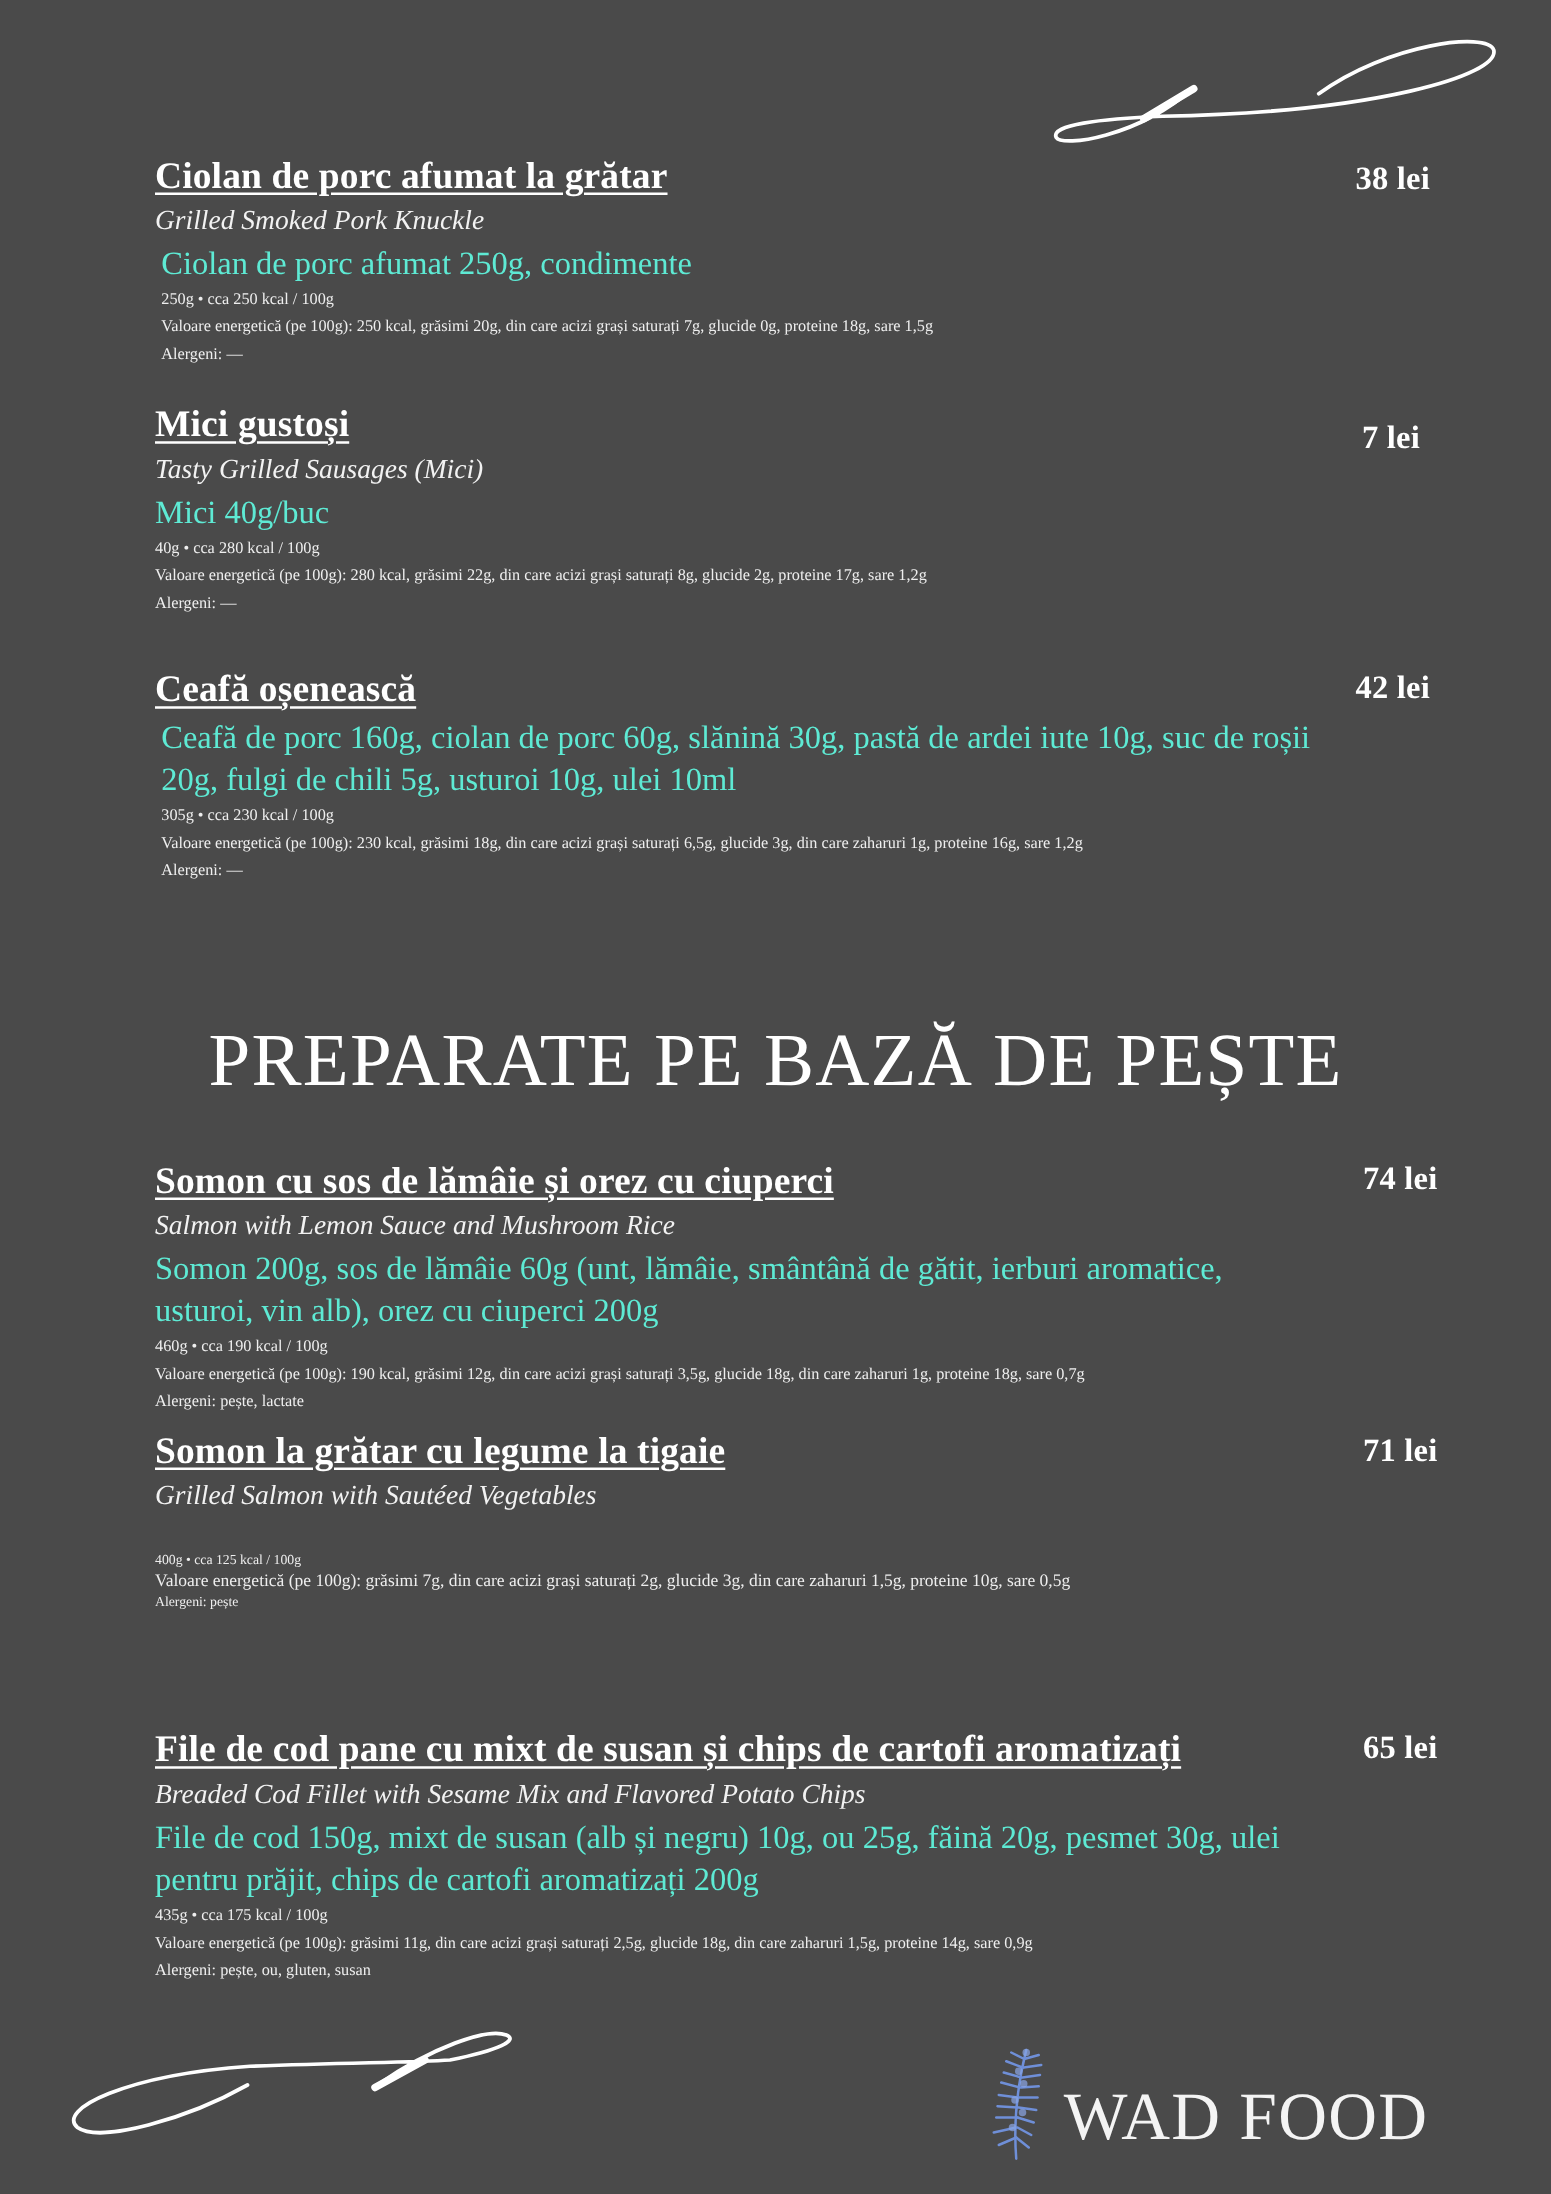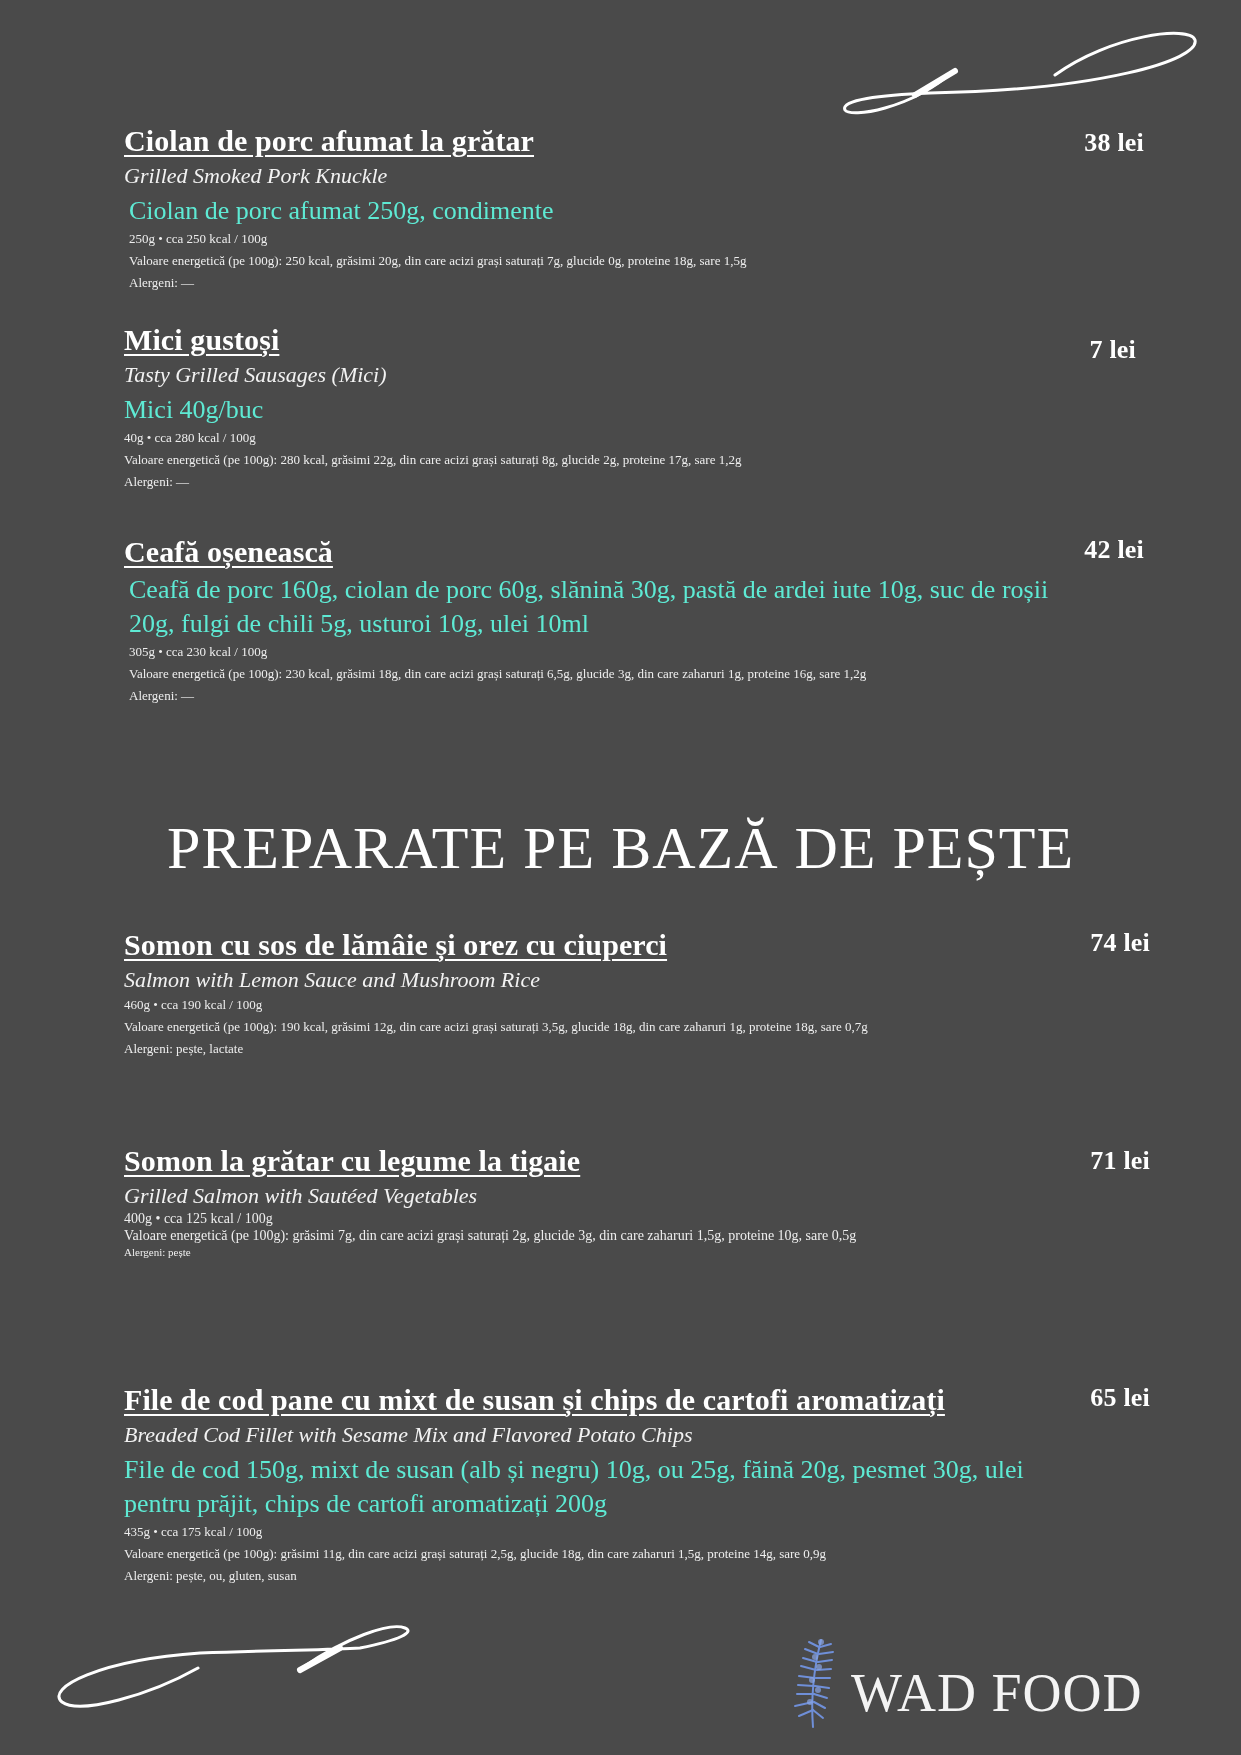--- a/index.html
+++ b/index.html
@@ -128,30 +128,31 @@
   <div class="item-meta indent">Valoare energetică (pe 100g): 230 kcal, grăsimi 18g, din care acizi grași saturați 6,5g, glucide 3g, din care zaharuri 1g, proteine 16g, sare 1,2g</div>
   <div class="item-meta indent">Alergeni: —</div>
   <div class="price" style="top:0px; right:20px;">42 lei</div>
 </div>
 
 <h1 class="section-heading">PREPARATE PE BAZĂ DE PEȘTE</h1>
 
 <div class="item" style="top:928px;">
   <div class="item-title">Somon cu sos de lămâie și orez cu ciuperci</div>
   <div class="item-subtitle">Salmon with Lemon Sauce and Mushroom Rice</div>
+  <div class="item-desc" style="width:900px;">Somon 200g, sos de lămâie 60g (unt, lămâie, smântână de gătit, ierburi aromatice, usturoi, vin alb), orez cu ciuperci 200g</div>
   <div class="item-meta">460g • cca 190 kcal / 100g</div>
   <div class="item-meta">Valoare energetică (pe 100g): 190 kcal, grăsimi 12g, din care acizi grași saturați 3,5g, glucide 18g, din care zaharuri 1g, proteine 18g, sare 0,7g</div>
   <div class="item-meta">Alergeni: pește, lactate</div>
   <div class="price" style="top:0px; right:14px;">74 lei</div>
 </div>
 
 <div class="item" style="top:1144px;">
   <div class="item-title">Somon la grătar cu legume la tigaie</div>
   <div class="item-subtitle">Grilled Salmon with Sautéed Vegetables</div>
-  <div class="item-meta" style="font-size:14px; line-height:17px;">400g • cca 125 kcal / 100g</div>
+  <div class="item-meta" style="font-size:11px; line-height:17px;margin-top:30px;">400g • cca 125 kcal / 100g</div>
   <div class="item-meta" style="font-size:14px; line-height:17px;">Valoare energetică (pe 100g): grăsimi 7g, din care acizi grași saturați 2g, glucide 3g, din care zaharuri 1,5g, proteine 10g, sare 0,5g</div>
   <div class="item-meta" style="font-size:11px; line-height:17px;">Alergeni: pește</div>
   <div class="price" style="top:2px; right:14px;">71 lei</div>
 </div>
 
 <div class="item" style="top:1383px;">
   <div class="item-title">File de cod pane cu mixt de susan și chips de cartofi aromatizați</div>
   <div class="item-subtitle">Breaded Cod Fillet with Sesame Mix and Flavored Potato Chips</div>
   <div class="item-desc" style="width:900px;">File de cod 150g, mixt de susan (alb și negru) 10g, ou 25g, făină 20g, pesmet 30g, ulei pentru prăjit, chips de cartofi aromatizați 200g</div>
   <div class="item-meta">435g • cca 175 kcal / 100g</div>

